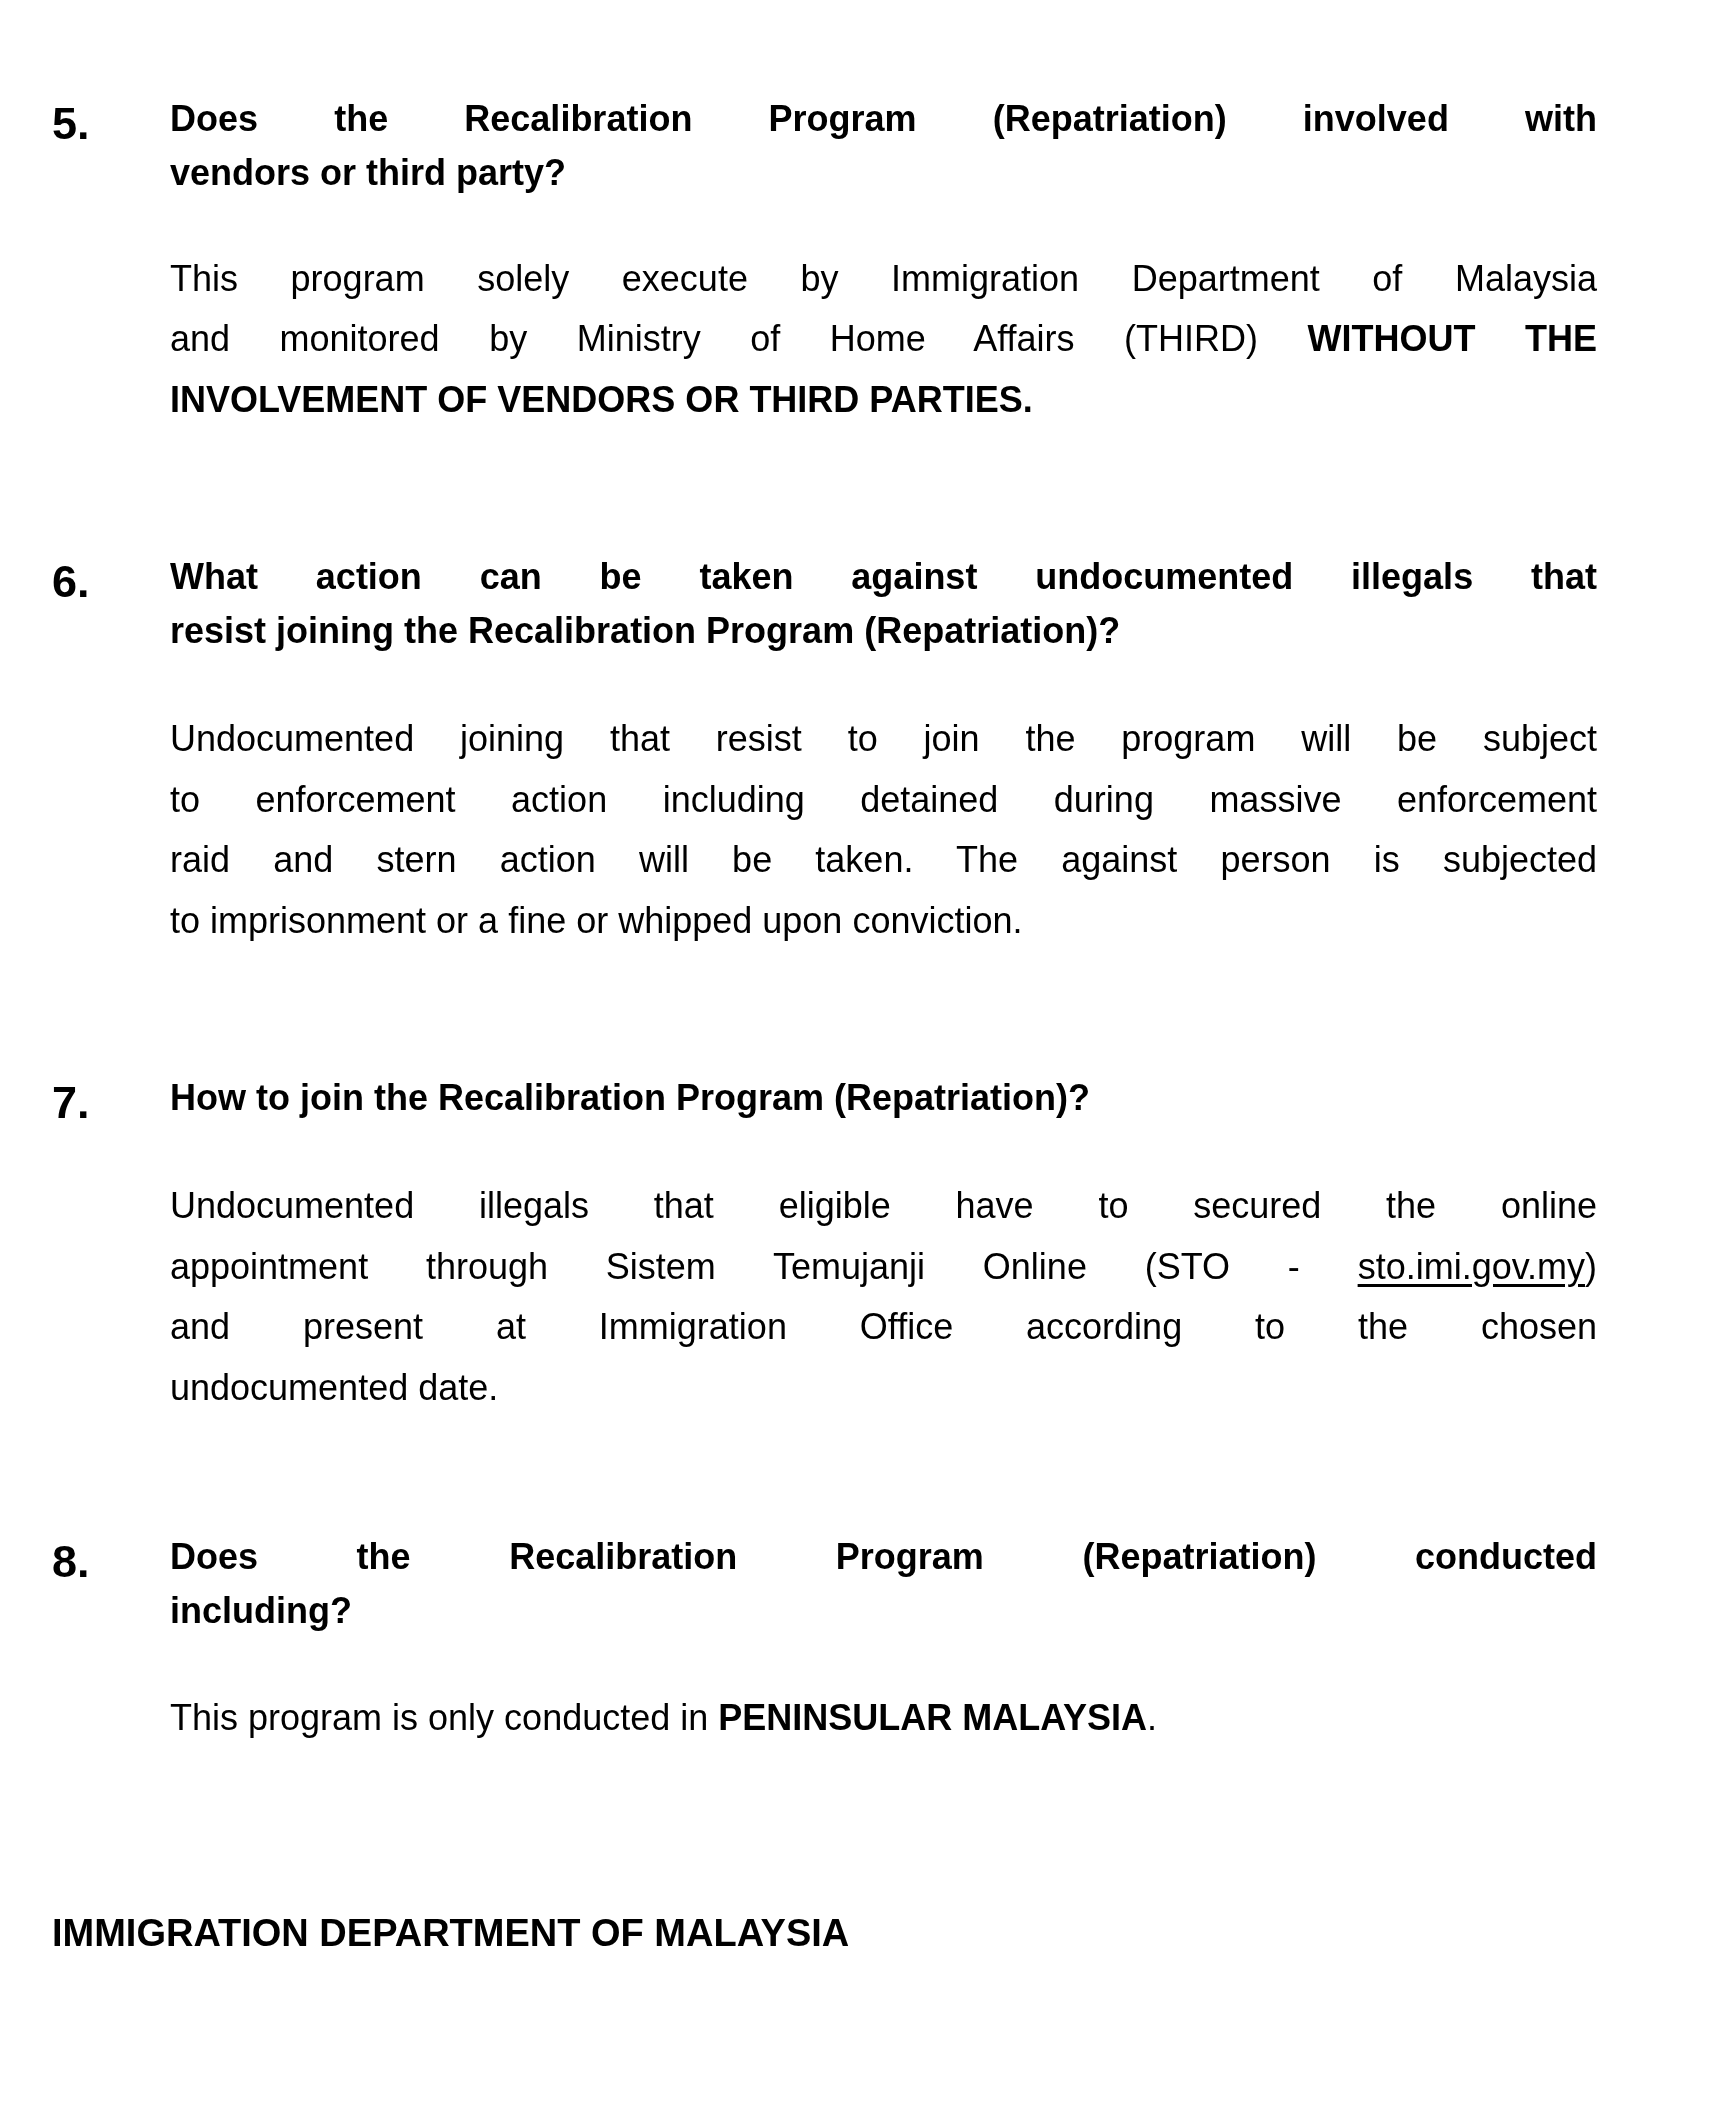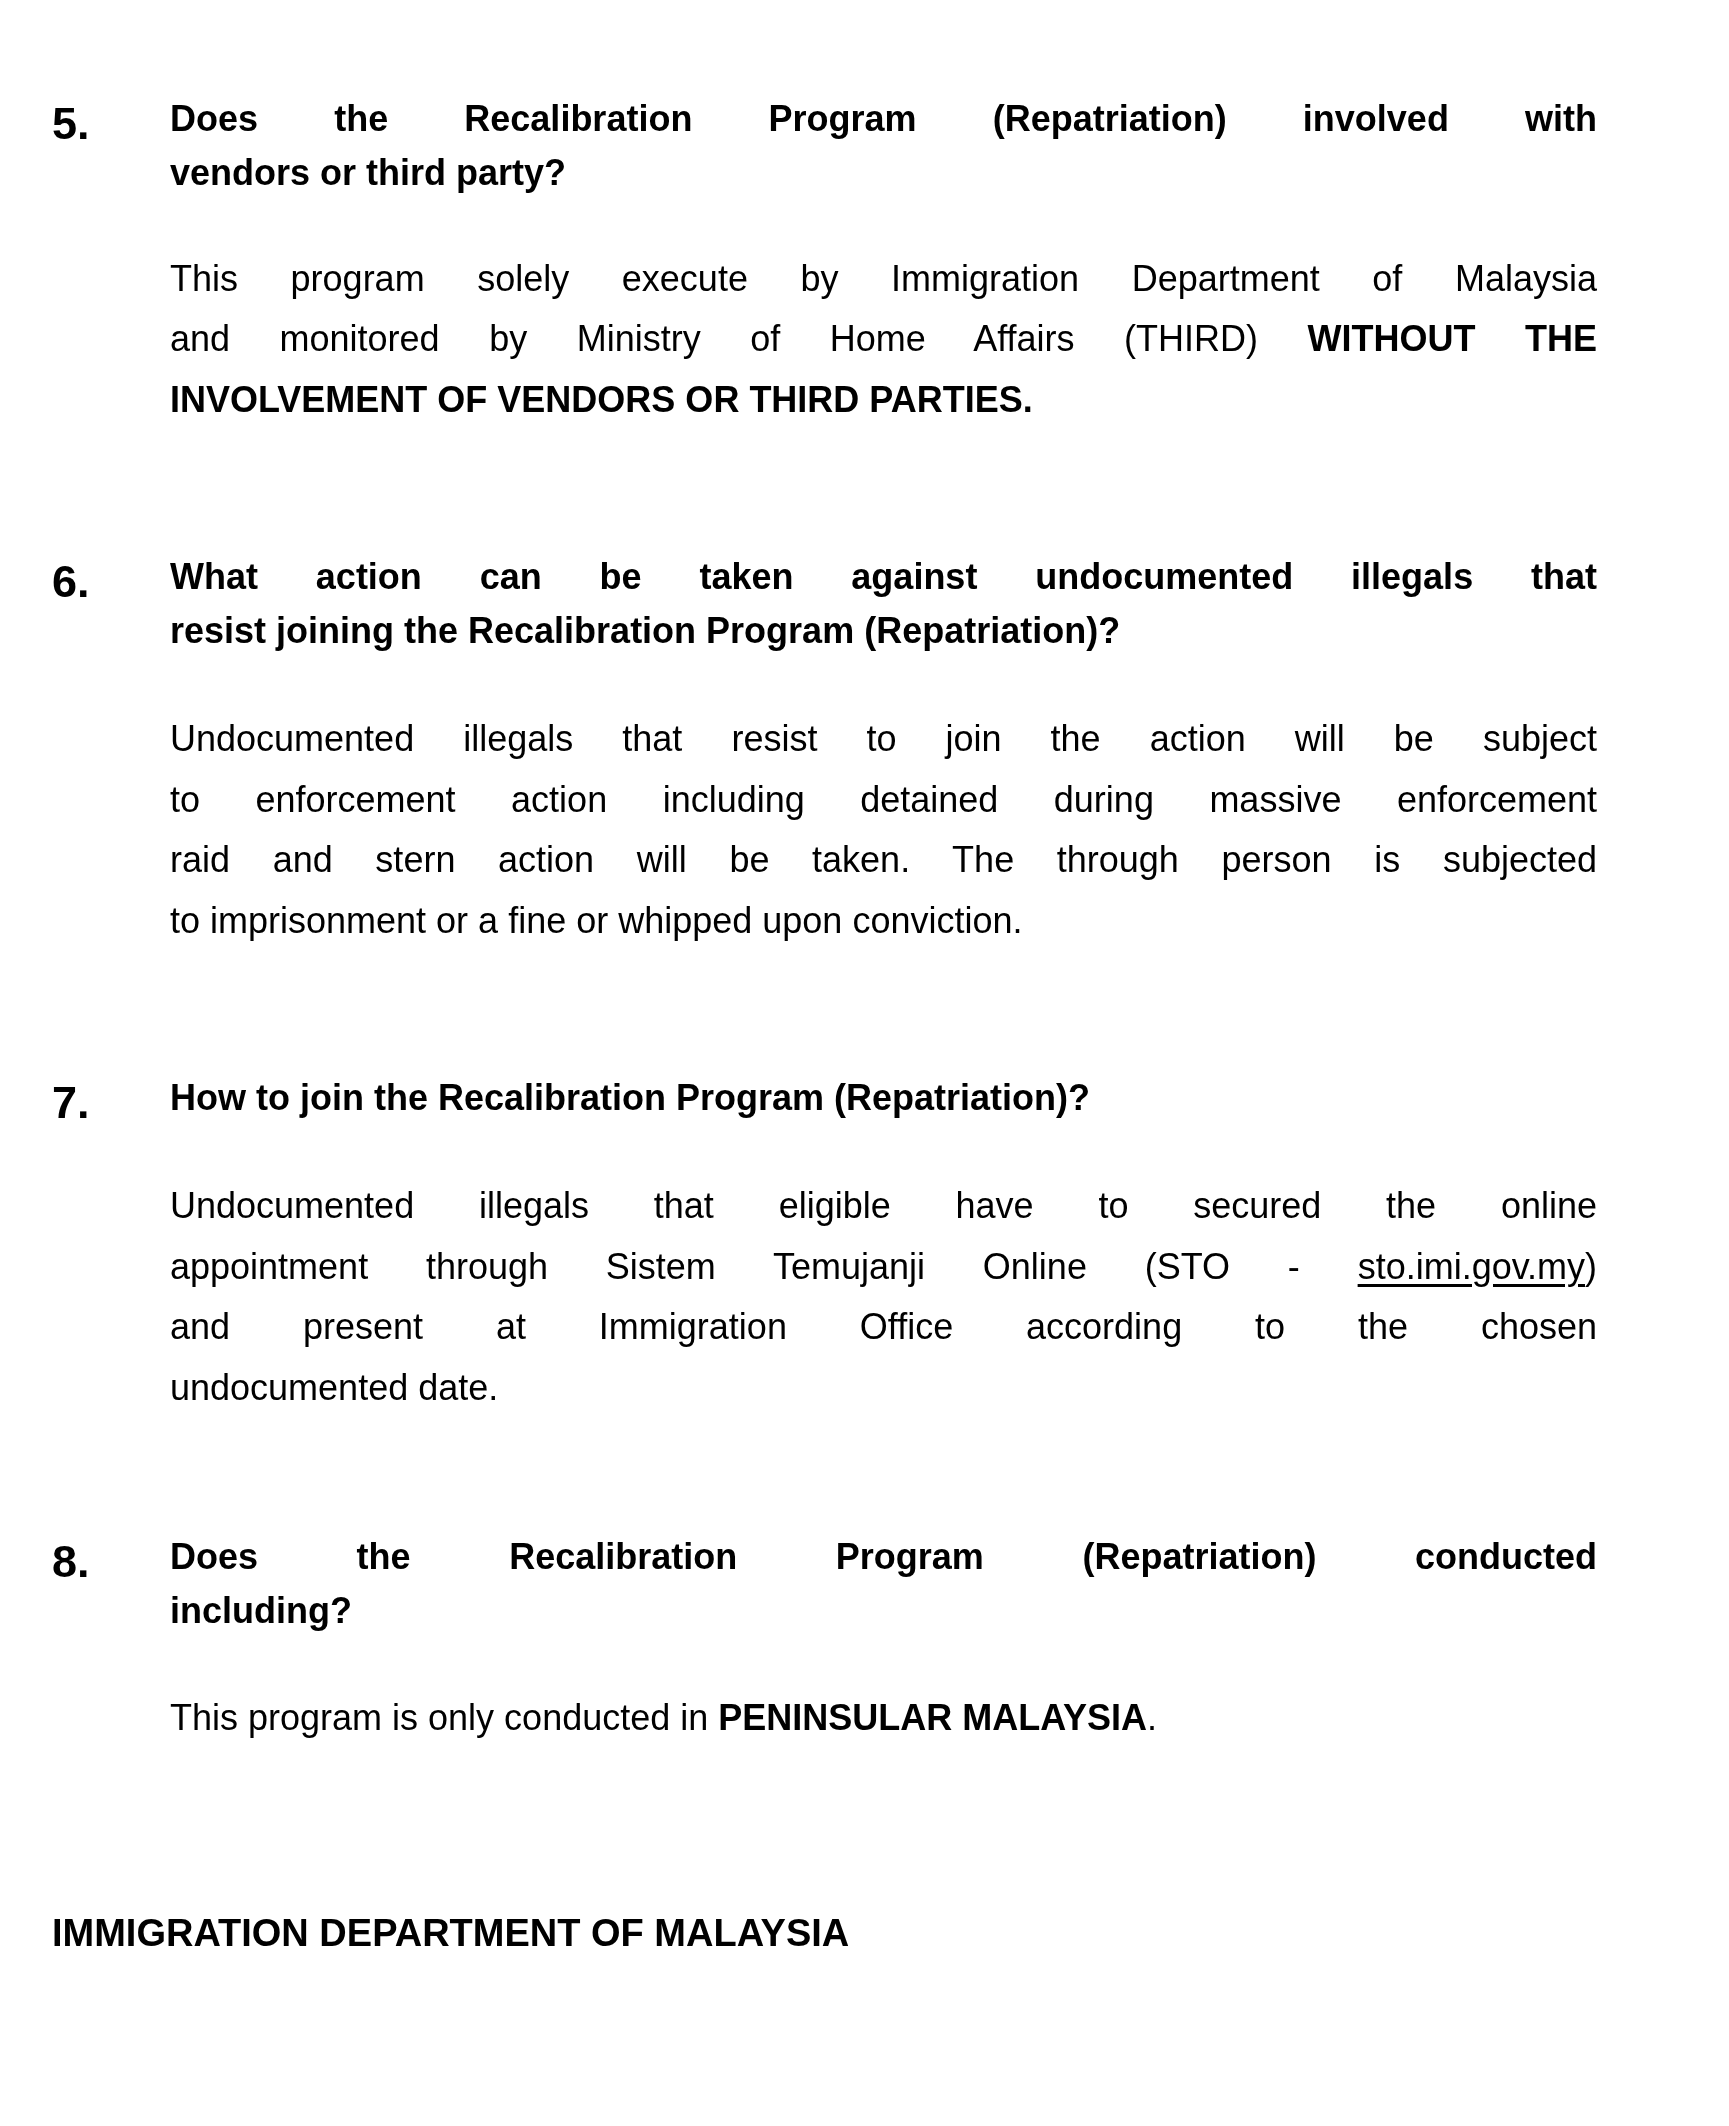--- a/index.html
+++ b/index.html
@@ -26,23 +26,23 @@
   <div class="line" style="top:261px">This program solely execute by Immigration Department of Malaysia</div>
   <div class="line" style="top:321px"><span style="white-space: pre;">and monitored by Ministry of Home Affairs (THIRD) </span><span class="b" style="white-space: pre;">WITHOUT THE</span></div>
   <div class="line b nojust" style="top:382px">INVOLVEMENT OF VENDORS OR THIRD PARTIES.</div>
 </section>
 
 <section>
   <div class="num" style="top:559px">6.</div>
   <div class="line q" style="top:559px">What action can be taken against undocumented illegals that</div>
   <div class="line q nojust" style="top:613px">resist joining the Recalibration Program (Repatriation)?</div>
 
-  <div class="line" style="top:721px">Undocumented illegals that resist to join the action will be subject</div>
+  <div class="line" style="top:721px">Undocumented joining that resist to join the program will be subject</div>
   <div class="line" style="top:782px">to enforcement action including detained during massive enforcement</div>
-  <div class="line" style="top:842px">raid and stern action will be taken. The through person is subjected</div>
+  <div class="line" style="top:842px">raid and stern action will be taken. The against person is subjected</div>
   <div class="line nojust" style="top:903px">to imprisonment or a fine or whipped upon conviction.</div>
 </section>
 
 <section>
   <div class="num" style="top:1080px">7.</div>
   <div class="line q nojust" style="top:1080px">How to join the Recalibration Program (Repatriation)?</div>
 
   <div class="line" style="top:1188px">Undocumented illegals that eligible have to secured the online</div>
   <div class="line" style="top:1249px"><span style="white-space: pre;">appointment through Sistem Temujanji Online (STO - </span><span class="u" style="white-space: pre; text-decoration: underline;">sto.imi.gov.my</span><span style="white-space: pre;">)</span></div>
   <div class="line" style="top:1309px">and present at Immigration Office according to the chosen</div>

